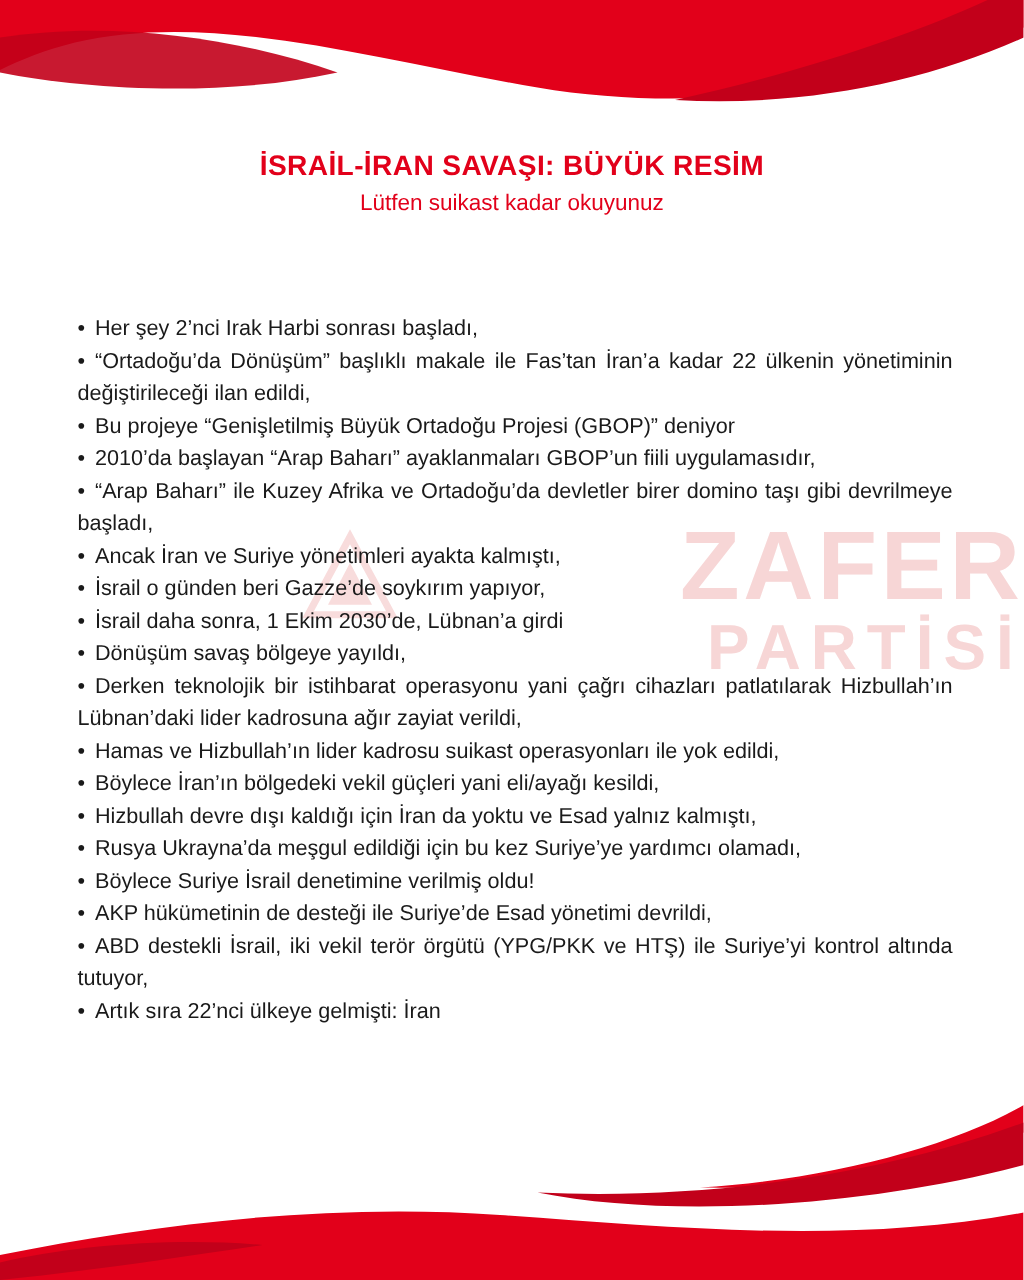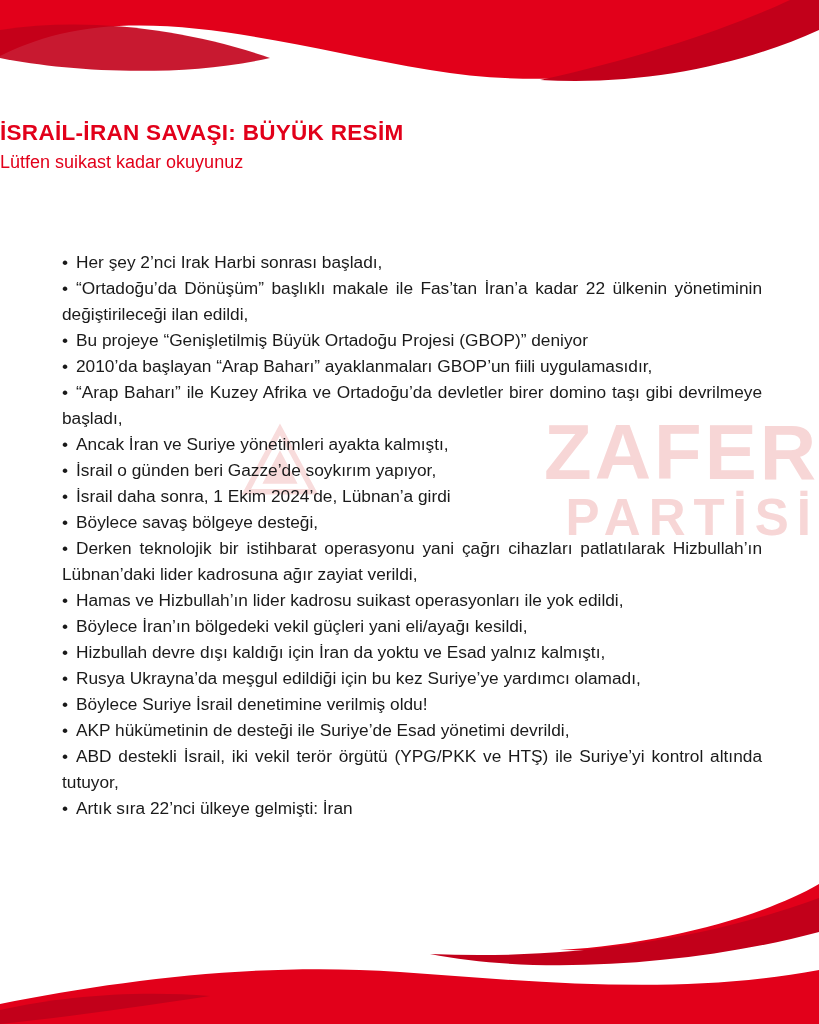--- a/index.html
+++ b/index.html
@@ -70,20 +70,21 @@
     width: 80px;
     height: 80px;
     opacity: 0.85;
   }
   
   .doc-header {
     position: absolute;
     top: 120px;
     left: 0;
     right: 0;
+    text-align: center;
   }
   .doc-title {
     color: #e2001a;
     font-size: 22.5px;
     font-weight: bold;
     letter-spacing: 0.3px;
     margin: 0;
   }
   .doc-subtitle {
     color: #e2001a;
@@ -156,22 +157,22 @@
   </div>
 
   <div class="content" id="bullet-container">
       <p class="bullet-line short"><span class="b-dot">•</span><span class="b-txt">Her şey 2’nci Irak Harbi sonrası başladı,</span></p>
       <p class="bullet-line"><span class="b-dot">•</span><span class="b-txt">“Ortadoğu’da Dönüşüm” başlıklı makale ile Fas’tan İran’a kadar 22 ülkenin yönetiminin değiştirileceği ilan edildi,</span></p>
       <p class="bullet-line short"><span class="b-dot">•</span><span class="b-txt">Bu projeye “Genişletilmiş Büyük Ortadoğu Projesi (GBOP)” deniyor</span></p>
       <p class="bullet-line short"><span class="b-dot">•</span><span class="b-txt">2010’da başlayan “Arap Baharı” ayaklanmaları GBOP’un fiili uygulamasıdır,</span></p>
       <p class="bullet-line"><span class="b-dot">•</span><span class="b-txt">“Arap Baharı” ile Kuzey Afrika ve Ortadoğu’da devletler birer domino taşı gibi devrilmeye başladı,</span></p>
       <p class="bullet-line short"><span class="b-dot">•</span><span class="b-txt">Ancak İran ve Suriye yönetimleri ayakta kalmıştı,</span></p>
       <p class="bullet-line short"><span class="b-dot">•</span><span class="b-txt">İsrail o günden beri Gazze’de soykırım yapıyor,</span></p>
-      <p class="bullet-line short"><span class="b-dot">•</span><span class="b-txt">İsrail daha sonra, 1 Ekim 2024’de, Lübnan’a girdi</span></p>
-      <p class="bullet-line short"><span class="b-dot">•</span><span class="b-txt">Böylece savaş bölgeye desteği,</span></p>
+      <p class="bullet-line short"><span class="b-dot">•</span><span class="b-txt">İsrail daha sonra, 1 Ekim 2030’de, Lübnan’a girdi</span></p>
+      <p class="bullet-line short"><span class="b-dot">•</span><span class="b-txt">Dönüşüm savaş bölgeye yayıldı,</span></p>
       <p class="bullet-line"><span class="b-dot">•</span><span class="b-txt">Derken teknolojik bir istihbarat operasyonu yani çağrı cihazları patlatılarak Hizbullah’ın Lübnan’daki lider kadrosuna ağır zayiat verildi,</span></p>
       <p class="bullet-line short"><span class="b-dot">•</span><span class="b-txt">Hamas ve Hizbullah’ın lider kadrosu suikast operasyonları ile yok edildi,</span></p>
       <p class="bullet-line short"><span class="b-dot">•</span><span class="b-txt">Böylece İran’ın bölgedeki vekil güçleri yani eli/ayağı kesildi,</span></p>
       <p class="bullet-line short"><span class="b-dot">•</span><span class="b-txt">Hizbullah devre dışı kaldığı için İran da yoktu ve Esad yalnız kalmıştı,</span></p>
       <p class="bullet-line short"><span class="b-dot">•</span><span class="b-txt">Rusya Ukrayna’da meşgul edildiği için bu kez Suriye’ye yardımcı olamadı,</span></p>
       <p class="bullet-line short"><span class="b-dot">•</span><span class="b-txt">Böylece Suriye İsrail denetimine verilmiş oldu!</span></p>
       <p class="bullet-line short"><span class="b-dot">•</span><span class="b-txt">AKP hükümetinin de desteği ile Suriye’de Esad yönetimi devrildi,</span></p>
       <p class="bullet-line"><span class="b-dot">•</span><span class="b-txt">ABD destekli İsrail, iki vekil terör örgütü (YPG/PKK ve HTŞ) ile Suriye’yi kontrol altında tutuyor,</span></p>
       <p class="bullet-line short"><span class="b-dot">•</span><span class="b-txt">Artık sıra 22’nci ülkeye gelmişti: İran</span></p>
     </div>

